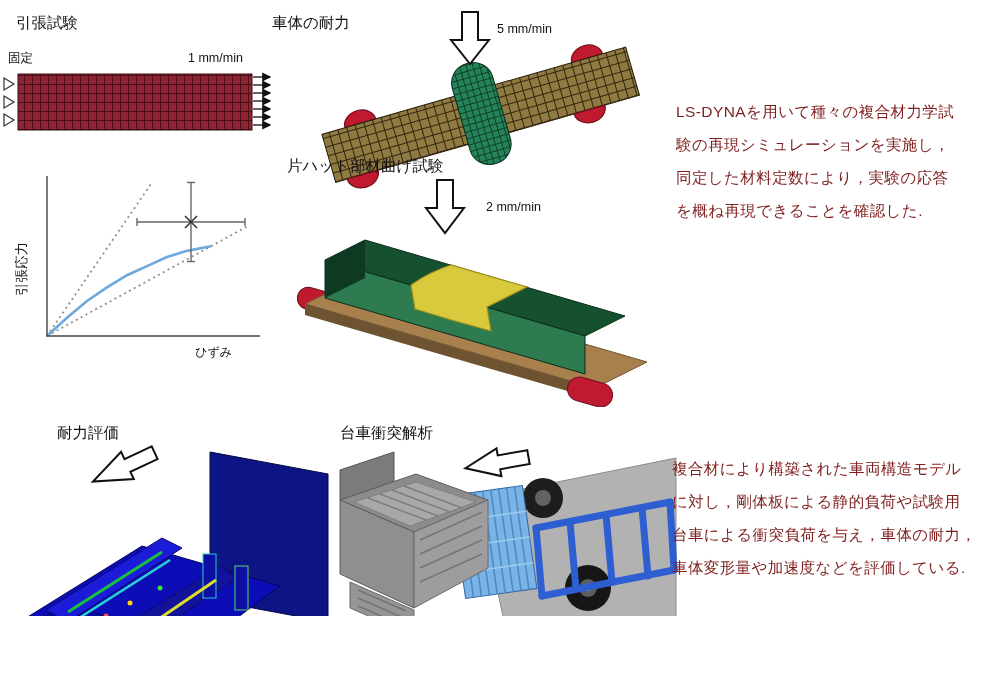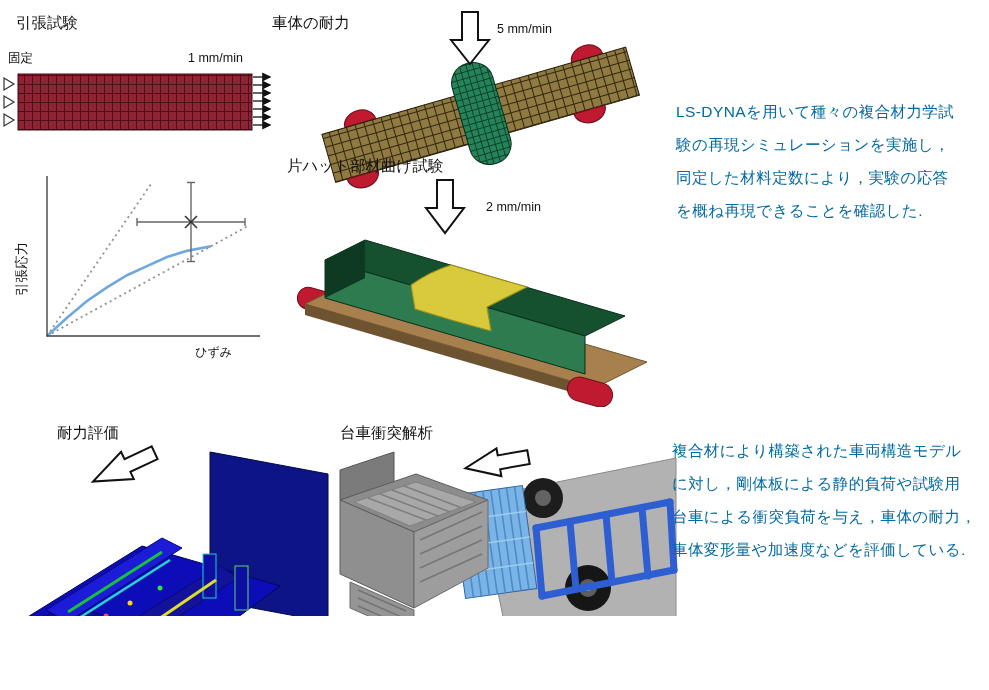--- a/index.html
+++ b/index.html
@@ -1,21 +1,21 @@
 <!DOCTYPE html>
 <html><head>
 <meta charset="utf-8">
 <style>
   * { margin:0; padding:0; box-sizing:border-box; }
   html,body { background:#fff; }
   body { font-family:"Liberation Sans","DejaVu Sans",sans-serif; }
   .page { position:relative; width:989px; height:616px; background:#ffffff; overflow:hidden; }
   .lbl { position:absolute; font-size:15.5px; color:#111; white-space:nowrap; }
   .small { font-size:12.5px; }
-  .caption { position:absolute; font-size:15.5px; line-height:33px; color:#0369a1;
+  .caption { position:absolute; font-size:15.5px; line-height:33px; color:#7f1d1d;
              white-space:pre; letter-spacing:0.4px; }
   svg { position:absolute; display:block; }
 </style>
 </head>
 <body>
 
 <div class="page">
 
   <div class="lbl" style="left:16px;top:13px">引張試験</div>
   <div class="lbl small" style="left:8px;top:50px">固定</div>
@@ -179,18 +179,18 @@
     </g>
     <g transform="translate(165,27) rotate(-10)">
       <polygon points="34,-7 4,-7 4,-14 -30,0 4,14 4,7 34,7" fill="#fff" stroke="#111" stroke-width="2"></polygon>
     </g>
   </svg>
 
   <div class="caption" style="left:676px;top:95px;width:304px">LS-DYNAを用いて種々の複合材力学試
 験の再現シミュレーションを実施し，
 同定した材料定数により，実験の応答
 を概ね再現できることを確認した.</div>
-  <div class="caption" style="left:672px;top:434px;width:316px">複合材により構築された車両構造モデル
+  <div class="caption" style="left:672px;top:452px;width:316px">複合材により構築された車両構造モデル
 に対し，剛体板による静的負荷や試験用
 台車による衝突負荷を与え，車体の耐力，
 車体変形量や加速度などを評価している.</div>
 
 </div>
 
 </body></html>

